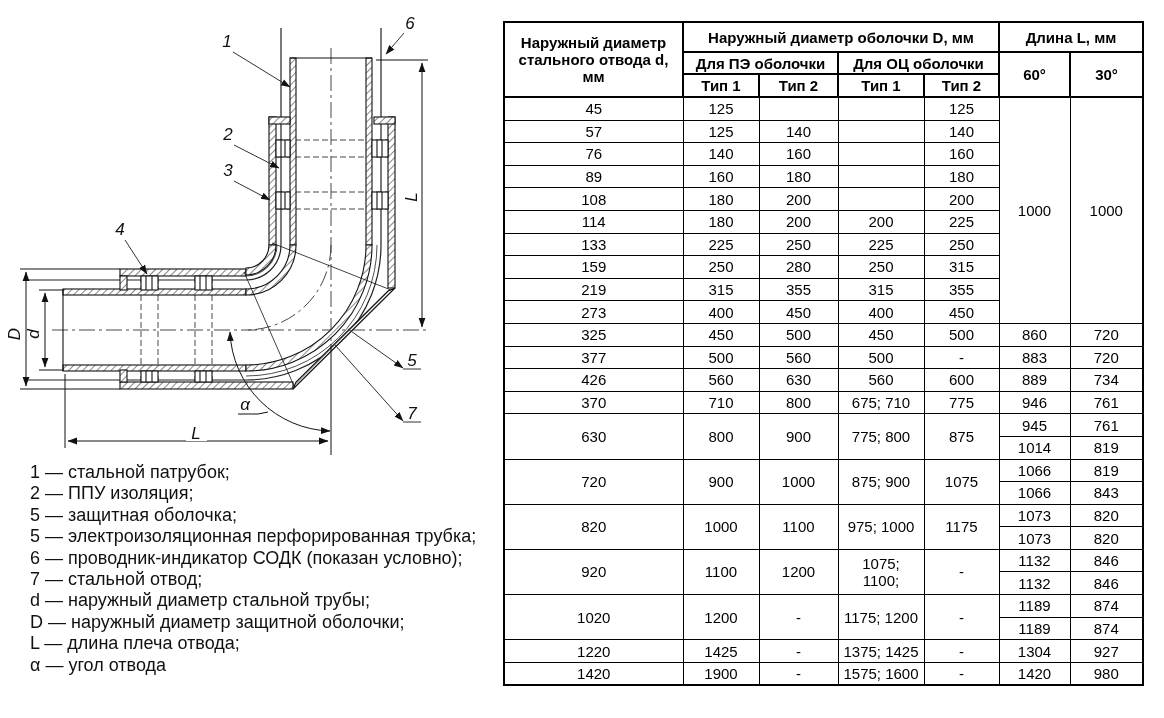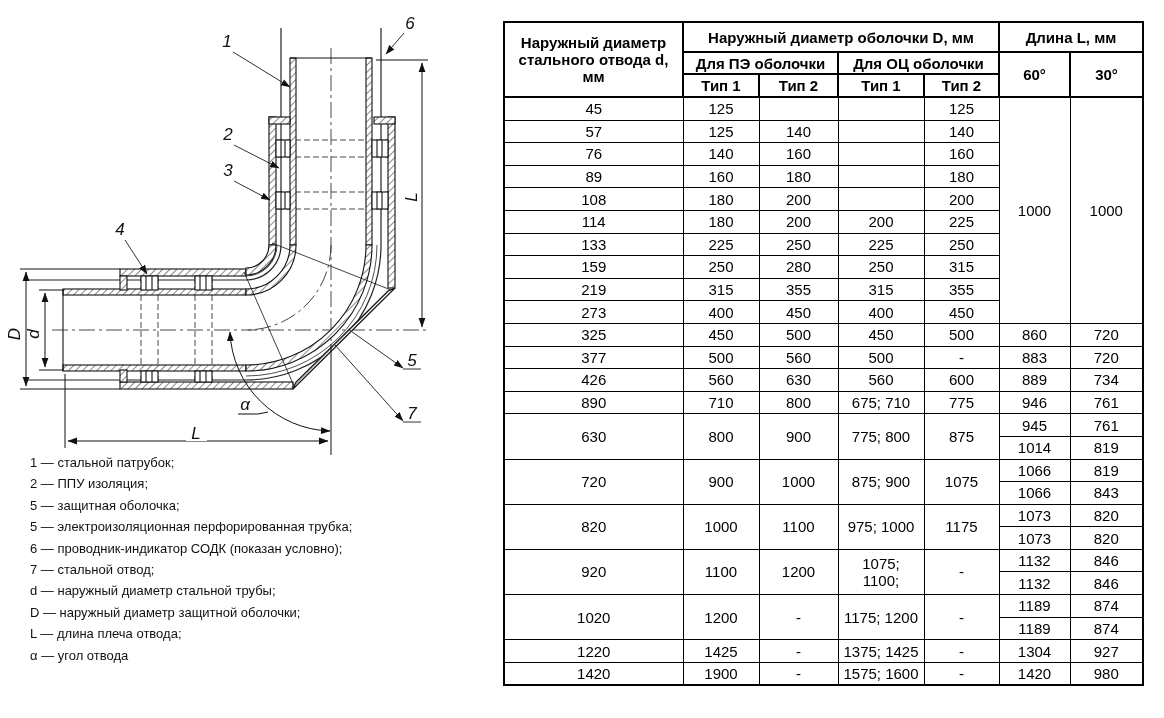--- a/index.html
+++ b/index.html
@@ -1,21 +1,21 @@
 <!DOCTYPE html>
 <html><head>
 <meta charset="utf-8">
 <style>
   html,body{margin:0;padding:0;background:#fff;}
   body{position:relative;width:1164px;height:718px;font-family:"Liberation Sans",sans-serif;overflow:hidden;}
   
   #drawing{position:absolute;left:0;top:0;}
   #drawing text{font-family:"Liberation Sans",sans-serif;font-style:italic;fill:#111;stroke:none;}
   
-  #legend{position:absolute;left:30px;top:452px;font-size:13px;line-height:21.4px;color:#111;}
+  #legend{position:absolute;left:30px;top:462px;font-size:18px;line-height:21.4px;color:#111;}
   
   #spec{position:absolute;left:503px;top:21px;}
   table.spec{border-collapse:collapse;table-layout:fixed;width:639px;border:2px solid #000;}
   table.spec th{border:2px solid #000;font-size:15px;font-weight:bold;text-align:center;vertical-align:middle;padding:0 2px;color:#000;}
   table.spec td{border:1.5px solid #000;font-size:15px;font-weight:400;text-align:center;vertical-align:middle;padding:0 2px;height:21.6px;line-height:17px;color:#000;white-space:pre-line;}
   tr.h1 th{height:28px;margin-top:12px;}
   tr.h2 th{height:20px;}
   tr.h3 th{height:21px;margin-top:8px;}
 </style>
 </head>
@@ -296,21 +296,21 @@
         <tr>
           <td>426</td>
           <td>560</td>
           <td>630</td>
           <td>560</td>
           <td>600</td>
           <td>889</td>
           <td>734</td>
         </tr>
         <tr>
-          <td>890</td>
+          <td>370</td>
           <td>710</td>
           <td>800</td>
           <td>675; 710</td>
           <td>775</td>
           <td>946</td>
           <td>761</td>
         </tr>
         <tr>
           <td rowspan="2">630</td>
           <td rowspan="2">800</td>

